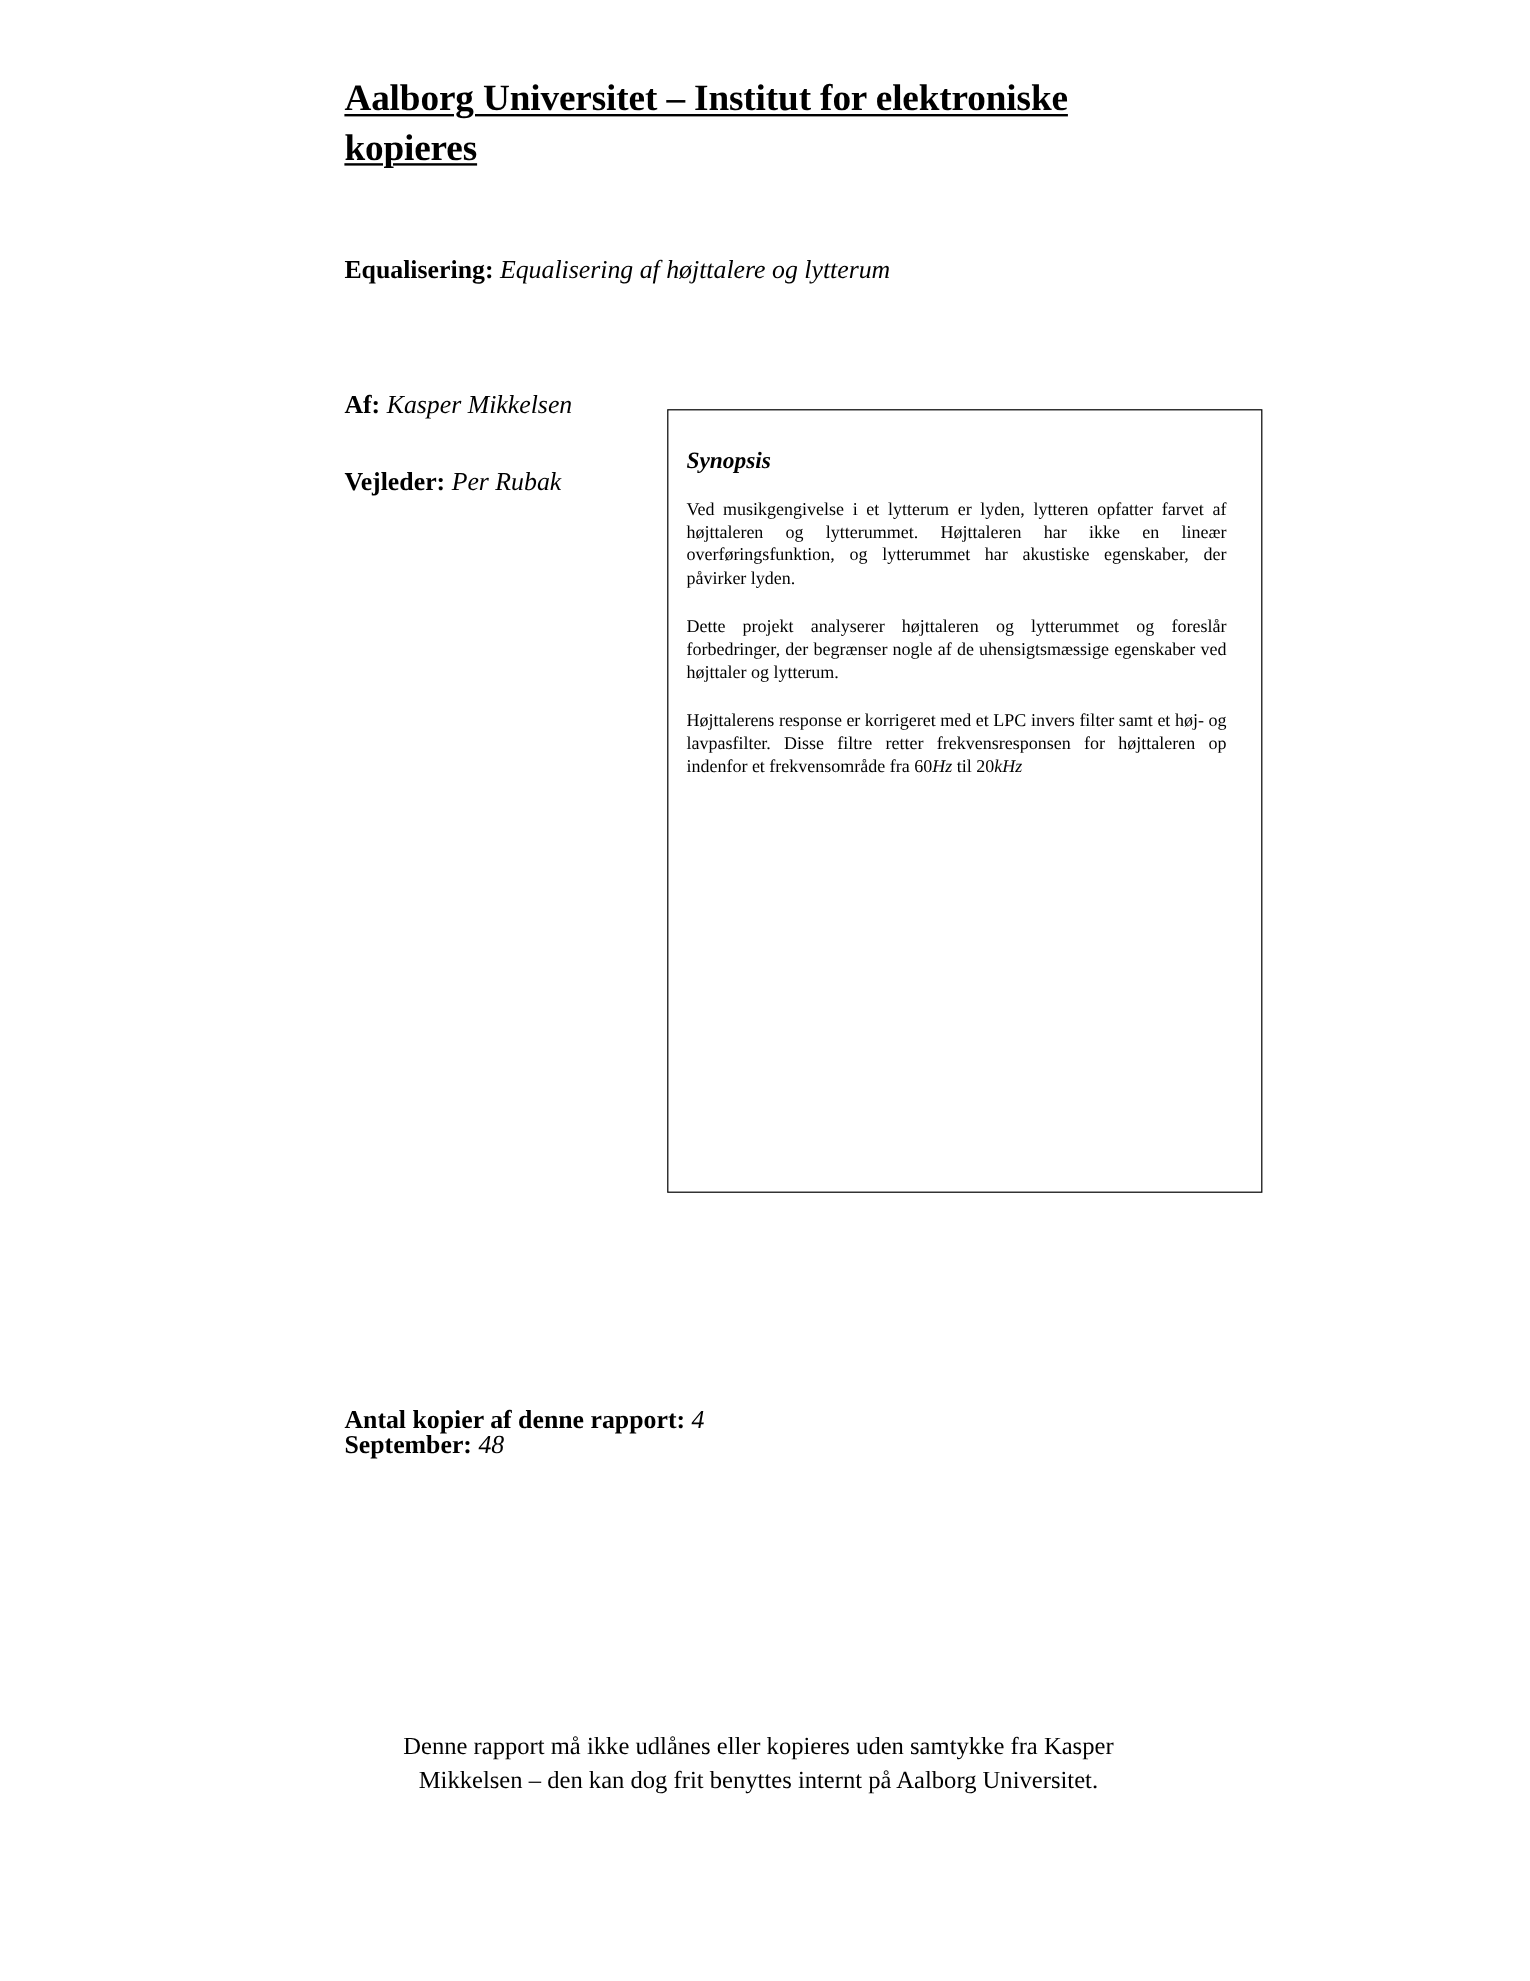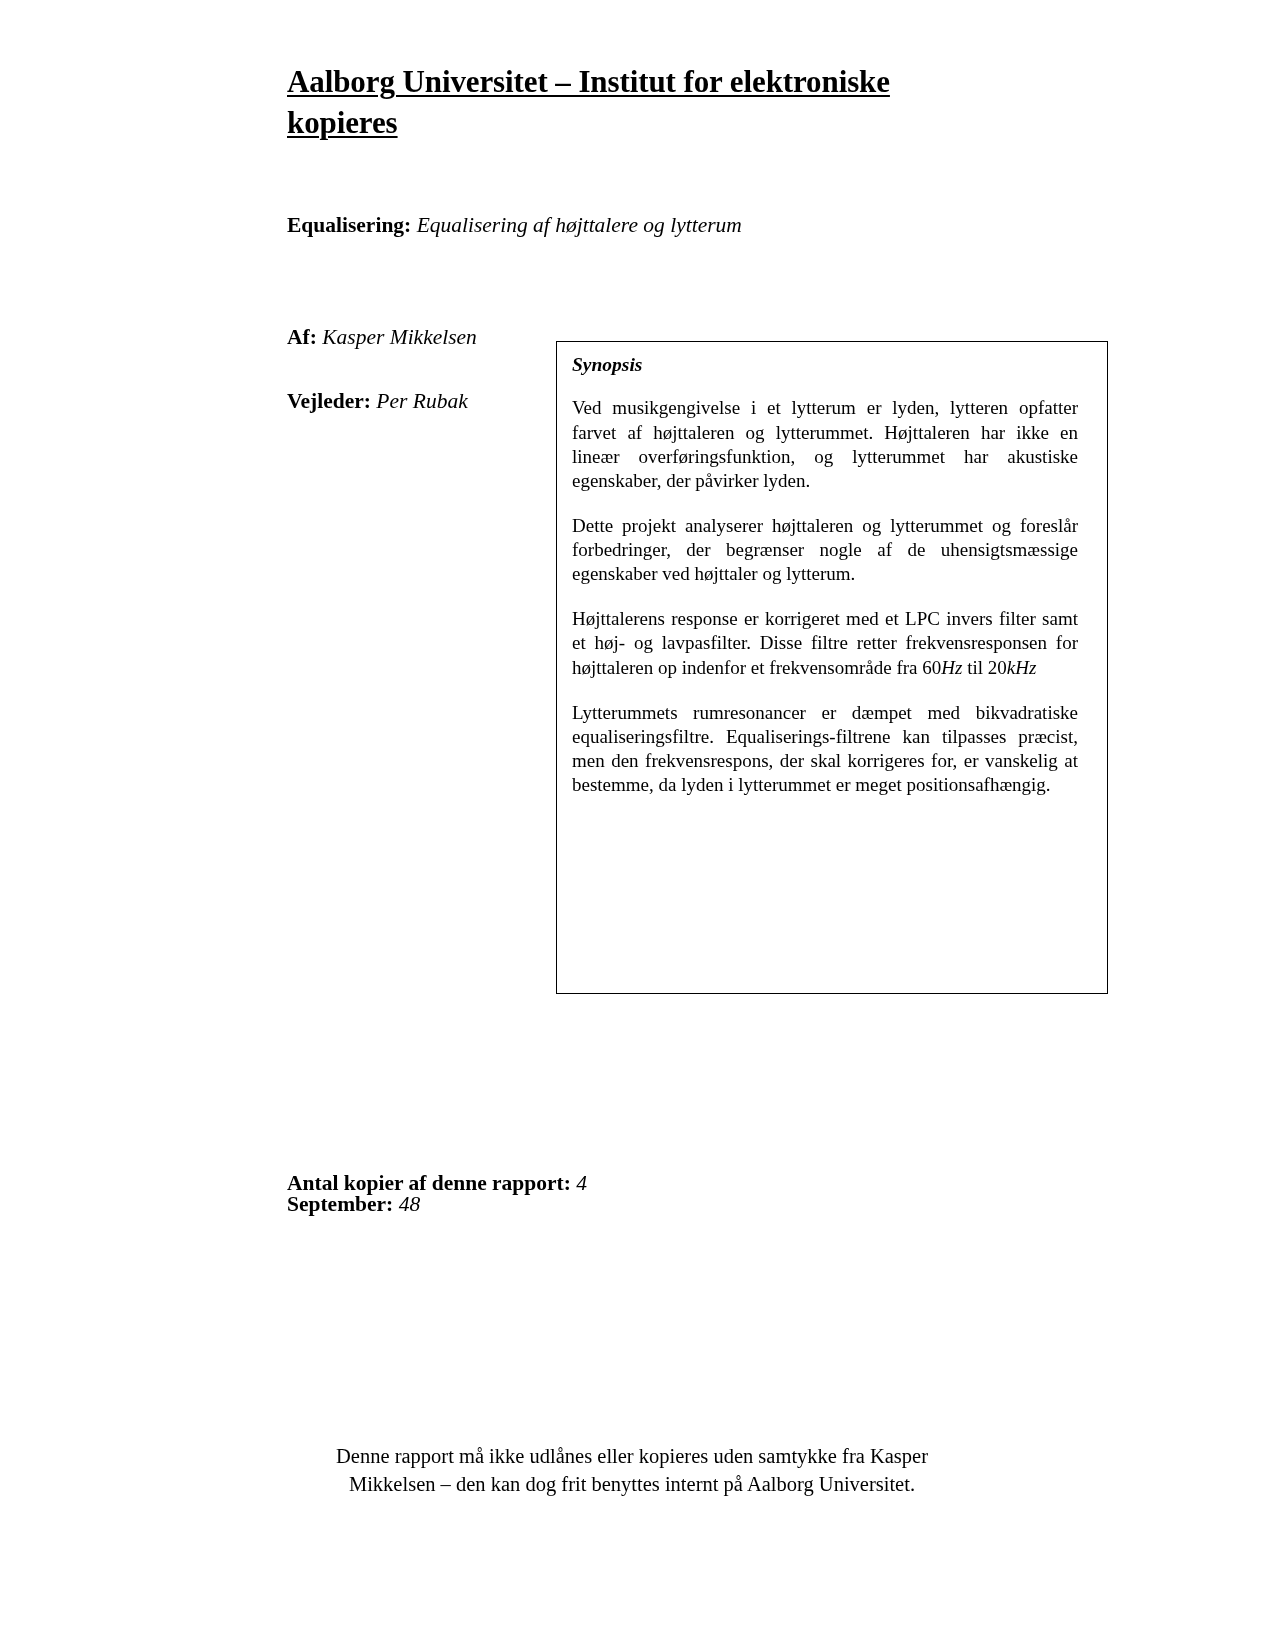--- a/index.html
+++ b/index.html
@@ -64,39 +64,39 @@
 
   
   #meta-copies  { top: 1170px; }
   #meta-pages   { top: 1191px; }
 
   
   .synopsis-box {
     position: absolute;
     left: 556px;
     top: 341px;
-    width: 552px;
+    width: 496px;
     height: 653px;
     border: 1.6px solid #000000;
     box-sizing: border-box;
-    padding: 8px 17px 10px 15px;
+    padding: 28px 17px 10px 15px;
   }
   .synopsis-heading {
     font-weight: bold;
     font-style: italic;
     font-size: 19.5px;
     line-height: 1.2;
     margin: 3px 0 0 0;
   }
   .synopsis-body {
     margin-top: 20px;
   }
   .synopsis-body p {
     margin: 0 12px 21px 0;
-    font-size: 19px;
+    font-size: 15px;
     line-height: 1.27;
     text-align: justify;
     text-justify: inter-word;
     hyphens: none;
   }
   .synopsis-body p:last-child {
     margin-bottom: 0;
   }
   .synopsis-body .unit {
     font-style: italic;
@@ -141,21 +141,20 @@
     <span class="lbl">Vejleder:</span>
     <span class="val">Per Rubak</span>
   </div>
 
   <div class="synopsis-box">
     <div class="synopsis-heading">Synopsis</div>
     <div class="synopsis-body">
       <p>Ved musikgengivelse i et lytterum er lyden, lytteren opfatter farvet af højttaleren og lytterummet. Højttaleren har ikke en lineær overføringsfunktion, og lytterummet har akustiske egenskaber, der påvirker lyden.</p>
       <p>Dette projekt analyserer højttaleren og lytterummet og foreslår forbedringer, der begrænser nogle af de uhensigtsmæssige egenskaber ved højttaler og lytterum.</p>
       <p><span>Højttalerens response er korrigeret med et LPC invers filter samt et høj- og lavpasfilter. Disse filtre retter frekvensresponsen for højttaleren op indenfor et frekvensområde fra 60</span><span class="unit">Hz</span><span> til 20</span><span class="unit">kHz</span></p>
-      <p>Lytterummets rumresonancer er dæmpet med bikvadratiske equaliseringsfiltre. Equaliserings-filtrene kan tilpasses præcist, men den frekvensrespons, der skal korrigeres for, er vanskelig at bestemme, da lyden i lytterummet er meget positionsafhængig.</p>
     </div>
   </div>
 
   <div class="meta" id="meta-copies">
     <span class="lbl">Antal kopier af denne rapport:</span>
     <span class="val">4</span>
   </div>
 
   <div class="meta" id="meta-pages">
     <span class="lbl">September:</span>

